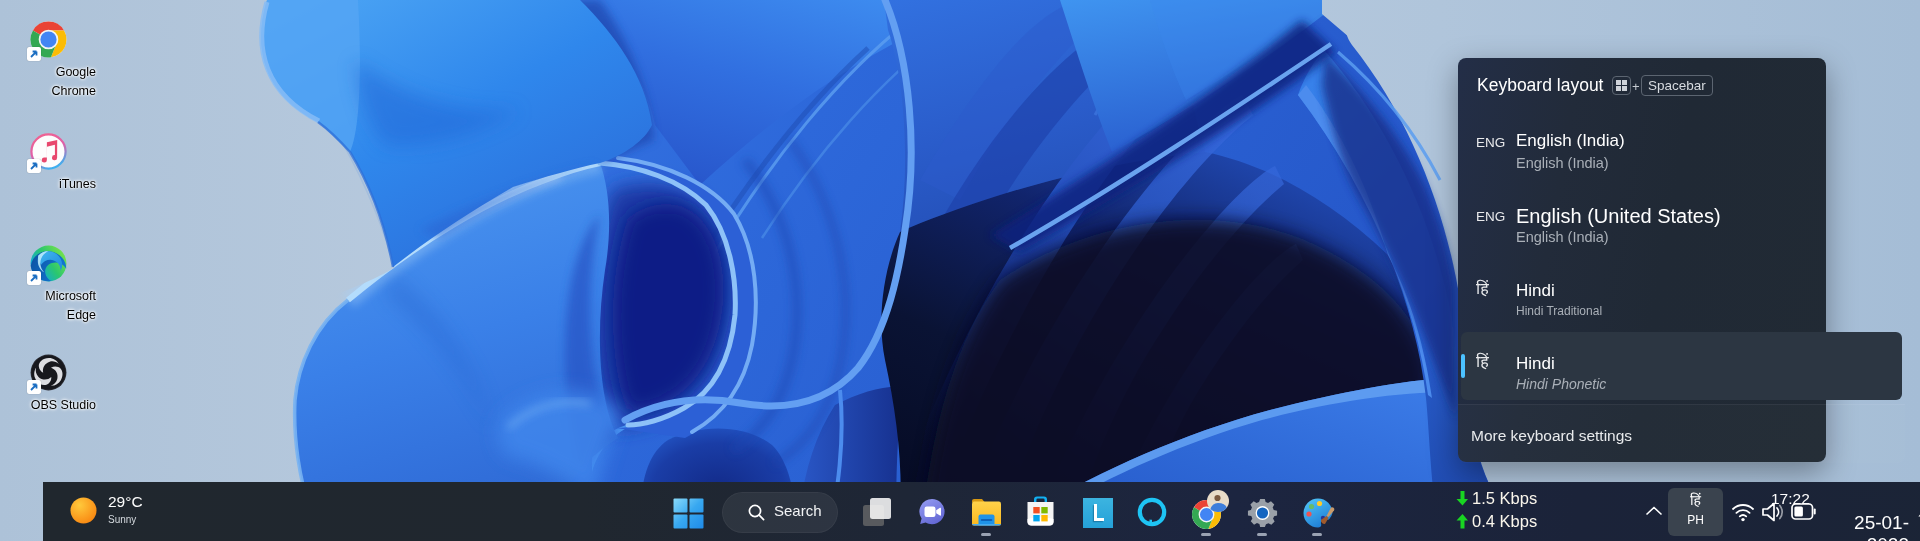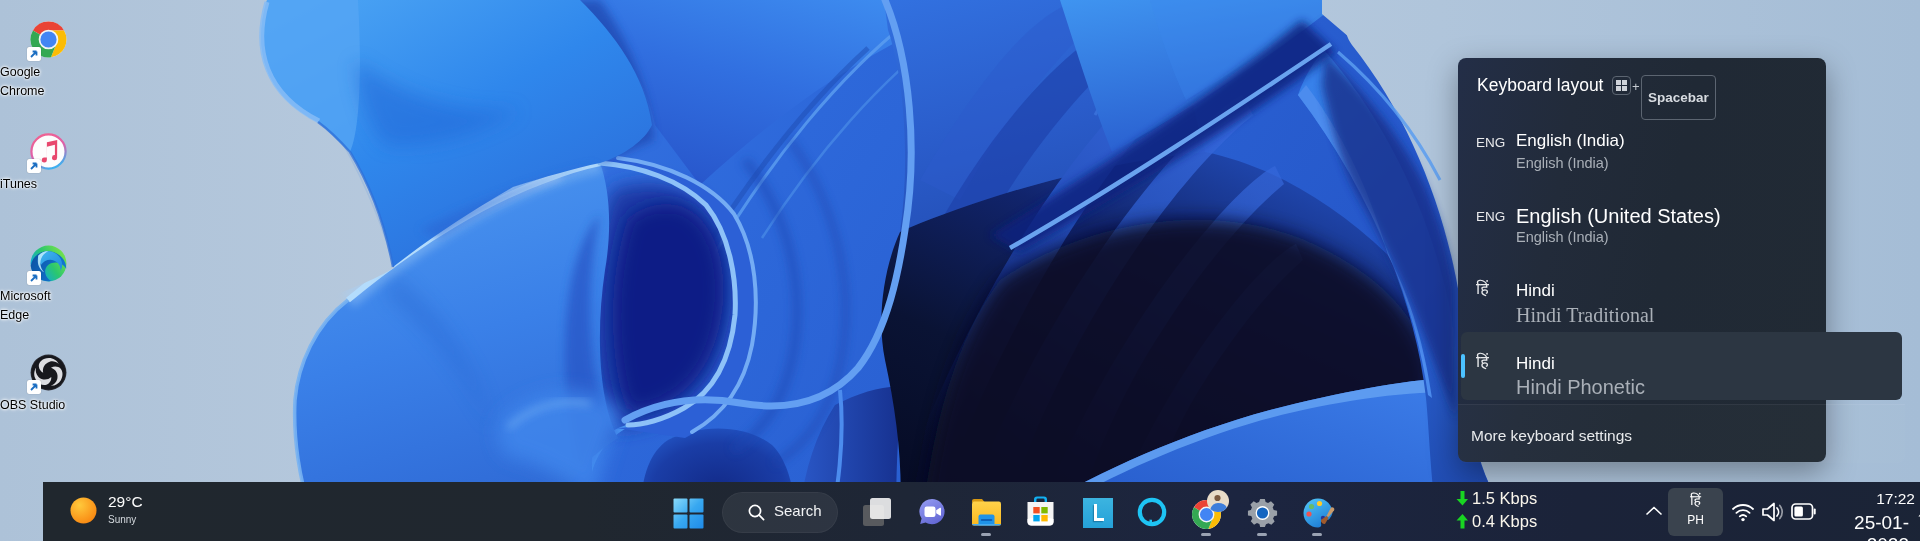--- a/index.html
+++ b/index.html
@@ -1,19 +1,19 @@
 <!DOCTYPE html>
 <html><head>
 <meta charset="utf-8">
 <style>
   html,body{margin:0;padding:0;width:1920px;height:541px;overflow:hidden;
     font-family:"Liberation Sans", sans-serif;}
   #stage{position:relative;width:1920px;height:541px;background:#b3c5d8;}
   #wall{position:absolute;left:0;top:0;}
-  .dicon{position:absolute;width:96px;text-align:left;}
+  .dicon{position:absolute;width:96px;text-align:right;}
   .dicon .img{width:41px;height:41px;margin:0 auto;position:relative;}
   .dicon .lbl{margin-top:3px;font-size:12.5px;line-height:19px;color:#000;
     text-shadow:0 0 2px #fff,0 0 3px #fff,0 0 4px rgba(255,255,255,.9);}
   .sc{position:absolute;left:-1px;bottom:-1px;width:14px;height:14px;background:#fff;
      border-radius:2px;box-shadow:0 0 1px rgba(0,0,0,.4);}
 </style>
 </head>
 <body>
 <div id="stage">
 <svg id="wall" width="1920" height="541" viewBox="0 0 1920 541">
@@ -301,40 +301,40 @@
   <div style="position:absolute;left:154px;top:18px;width:17px;height:17px;border:1px solid #5c6571;border-radius:4px;
        display:flex;align-items:center;justify-content:center;">
     <svg width="11" height="11" viewBox="0 0 11 11">
           <rect x="0" y="0" width="5" height="5" fill="#cfd3d9"></rect>
           <rect x="6" y="0" width="5" height="5" fill="#cfd3d9"></rect>
           <rect x="0" y="6" width="5" height="5" fill="#cfd3d9"></rect>
           <rect x="6" y="6" width="5" height="5" fill="#cfd3d9"></rect>
         </svg>
   </div>
   <div style="position:absolute;left:174px;top:21px;font-size:13px;color:#c7ccd2;">+</div>
-  <div style="position:absolute;left:183px;top:17px;height:19px;padding:12px 6px;border:1px solid #5c6571;border-radius:4px;
-       font-size:13.5px;line-height:19px;color:#d7dbe0;font-weight:bold;">Spacebar</div>
+  <div style="position:absolute;left:183px;top:17px;height:19px;padding:0 6px;border:1px solid #5c6571;border-radius:4px;
+       font-size:13.5px;line-height:19px;color:#d7dbe0;">Spacebar</div>
 
   <div style="position:absolute;left:18px;top:77px;width:42px;font-size:13.5px;color:#e9eaec;">ENG</div>
   <div style="position:absolute;left:58px;top:73px;font-size:17px;color:#fff;">English (India)</div>
   <div style="position:absolute;left:58px;top:97px;font-size:14.5px;color:#aab0b8;">English (India)</div>
 
   <div style="position:absolute;left:18px;top:151px;width:42px;font-size:13.5px;color:#e9eaec;">ENG</div>
   <div style="position:absolute;left:58px;top:147px;font-size:20px;color:#fff;text-align:right;">English (United States)</div>
   <div style="position:absolute;left:58px;top:171px;font-size:14.5px;color:#aab0b8;">English (India)</div>
 
   <div style="position:absolute;left:18px;top:219px;font-size:16px;color:#e9eaec;">हिं</div>
   <div style="position:absolute;left:58px;top:223px;font-size:17px;color:#fff;">Hindi</div>
-  <div style="position:absolute;left:58px;top:246px;font-size:20px;color:#aab0b8;font-family:Liberation Serif, serif;">Hindi Traditional</div>
+  <div style="position:absolute;left:58px;top:246px;font-size:12px;color:#aab0b8;">Hindi Traditional</div>
 
   <div style="position:absolute;left:3px;top:274px;width:441px;height:68px;background:#2c3642;border-radius:6px;"></div>
   <div style="position:absolute;left:3px;top:296px;width:3.5px;height:24px;background:#4cc2ff;border-radius:2px;"></div>
   <div style="position:absolute;left:18px;top:292px;font-size:16px;color:#e9eaec;">हिं</div>
   <div style="position:absolute;left:58px;top:296px;font-size:17px;color:#fff;">Hindi</div>
-  <div style="position:absolute;left:58px;top:318px;font-size:20px;color:#aab0b8;">Hindi Phonetic</div>
+  <div style="position:absolute;left:58px;top:318px;font-size:14px;color:#aab0b8;font-style:italic;">Hindi Phonetic</div>
 
   <div style="position:absolute;left:0px;top:346px;width:447px;height:58px;background:rgba(255,255,255,0.02);border-top:1px solid rgba(255,255,255,0.06);border-radius:0 0 8px 8px;"></div>
   <div style="position:absolute;left:13px;top:369px;font-size:15.5px;color:#e8eaec;">More keyboard settings</div>
 </div>
 
 <div id="taskbar" style="position:absolute;left:0;top:482px;width:1920px;height:59px;
   background:linear-gradient(90deg,#20272e 0%,#20272f 28%,#1e2636 45%,#1c2540 62%,#1b2339 80%,#1b2436 100%);margin-left:43px;">
 
   <svg style="position:absolute;left:27px;top:15px;" width="27" height="27" viewBox="0 0 27 27">
     <defs>
@@ -512,21 +512,21 @@
     <path d="M16 7 a6 6 0 0 1 0 8" fill="none" stroke="#fff" stroke-width="1.7" stroke-linecap="round"></path>
     <path d="M18.8 4.5 a10 10 0 0 1 0 13" fill="none" stroke="#fff" stroke-width="1.7" stroke-linecap="round" opacity="0.55"></path>
   </svg>
 
   <svg style="position:absolute;left:1748px;top:21px;" width="25" height="17" viewBox="0 0 25 17">
     <rect x="1" y="1" width="20.5" height="15" rx="3.5" fill="none" stroke="#fff" stroke-width="1.7"></rect>
     <rect x="22.7" y="5.5" width="2" height="6" rx="1" fill="#fff"></rect>
     <rect x="3.4" y="3.4" width="8.5" height="10.2" rx="1.5" fill="#fff"></rect>
   </svg>
 
-  <div style="position:absolute;left:1792px;top:8px;width:80px;text-align:right;font-size:15.5px;color:#fdfdfd;">17:22</div>
+  <div style="position:absolute;left:1728px;top:8px;width:80px;text-align:left;font-size:15.5px;color:#fdfdfd;">17:22</div>
   <div style="position:absolute;left:1770px;top:30px;width:96px;text-align:right;font-size:19px;color:#fdfdfd;">25-01-2023</div>
 
   <svg style="position:absolute;left:1875px;top:18px;" width="22" height="24" viewBox="0 0 22 24">
     <path d="M10 2.5 a6.8 6.8 0 0 1 6.8 6.8 c0 3.6 1 5.3 2.2 6.5 l.6 .6 H0.4 l.6-.6 C2.2 14.6 3.2 12.9 3.2 9.3 A6.8 6.8 0 0 1 10 2.5 Z" fill="#fff"></path>
     <path d="M7.5 18.5 a2.6 2.6 0 0 0 5 0 Z" fill="#fff"></path>
     <text x="10" y="13.6" text-anchor="middle" font-size="8" font-weight="bold" fill="#1b2430" font-family="Liberation Sans, sans-serif">z</text>
     <text x="18" y="7" text-anchor="middle" font-size="8" fill="#fff" font-family="Liberation Sans, sans-serif">z</text>
   </svg>
 </div>
 </div>

